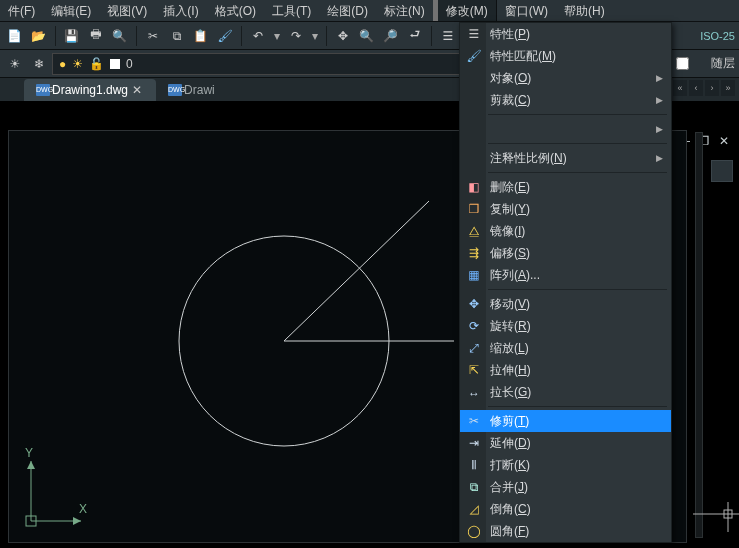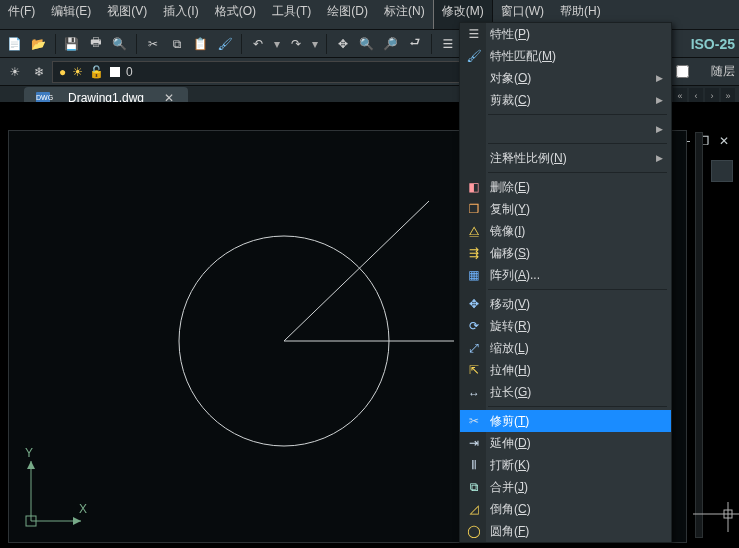--- a/index.html
+++ b/index.html
@@ -1,32 +1,32 @@
 <!DOCTYPE html>
 <html><head>
 <meta charset="utf-8">
 <style>
   * { margin:0; padding:0; box-sizing:border-box; font-family:"Microsoft YaHei",SimSun,Arial,sans-serif; user-select:none; }
   body { background:#000; width:739px; height:548px; overflow:hidden; color:#d0d0d0; font-size:12px; position:relative; }
 
   
-  .menubar { display:flex; height:30px; background:#2a3338; border-bottom:1px solid #0d1012; }
+  .menubar { display:flex; height:22px; background:#2a3338; border-bottom:1px solid #0d1012; }
   .menubar .mi { padding:3px 8px 0 8px; cursor:default; }
-  .menubar .mi.open { background:#1d2529; border-left:1px solid #737373; border-right:1px solid #0d1012; }
+  .menubar .mi.open { background:#1d2529; border-left:5px solid #737373; border-right:1px solid #0d1012; }
 
   
   .toolstrip { display:flex; align-items:center; height:28px; background:#2a3338; border-bottom:1px solid #0c0f10; padding:0 4px; gap:2px; }
   .tbtn { width:22px; height:22px; display:flex; align-items:center; justify-content:center; border:1px solid transparent; border-radius:2px; }
   .sep { width:1px; height:20px; background:#171c1e; margin:0 3px; }
   .layersel { flex:1; height:22px; background:#1b2226; border:1px solid #444; display:flex; align-items:center; padding:0 6px; gap:6px; }
   .drop { width:12px;height:22px;display:flex;align-items:center;justify-content:center;color:#aaa;}
-  .iso { margin-left:auto; color:#8cc; font-size:14px;font-weight:bold; }
+  .iso { margin-left:auto; color:#8cc; font-size:11px; }
 
   .tabstrip { height:24px; background:#222a2e; display:flex; align-items:flex-end; padding-left:24px; border-bottom:1px solid #000; position:relative; }
-  .tab { height:22px; display:flex; align-items:center; gap:18px; padding:0 12px; color:#9fa6a8; border-radius:4px 4px 0 0; }
+  .tab { height:22px; display:flex; align-items:center; gap:2px; padding:0 12px; color:#9fa6a8; border-radius:4px 4px 0 0; }
   .tab.act { background:#3a464c; color:#fff; }
   .tab .dwg-ico { width:14px;height:12px;background:#3e7bbf;display:inline-block;border-radius:1px;font-size:7px;line-height:12px;text-align:center;color:#fff; }
   .tab .close{ width:14px;text-align:center;color:#ccc;}
   .navarrows{position:absolute;right:4px;top:2px;display:flex;gap:2px;}
   .navarrows span{width:14px;height:16px;background:#1b2226;display:flex;align-items:center;justify-content:center;font-size:9px;color:#aaa;}
 
   
   .workspace { position:absolute; top:102px; left:0; right:0; bottom:0; background:#000; }
   .canvas { position:absolute; left:8px; top:28px; right:52px; bottom:5px; background:#070b0d; border:1px solid #2e3336; }
   .winbtns{position:absolute;right:8px;top:32px;display:flex;gap:6px;color:#c7cfd1;font-size:12px;}
@@ -139,20 +139,24 @@
   <div style="width:20px"></div>
   <input type="checkbox" style="accent-color: rgb(136, 136, 136);">
   <span style="margin-left:20px">随层</span>
 </div>
 
 <div class="tabstrip" id="tabstrip">
   <div class="tab act">
       <span class="dwg-ico">DWG</span>
       <span>Drawing1.dwg</span>
       <span class="close">✕</span>
+    </div>
+    <div class="tab">
+      <span class="dwg-ico">DWG</span>
+      <span>Drawi</span>
     </div>
     <div class="navarrows">
     <span>«</span>
     <span>‹</span>
     <span>›</span>
     <span>»</span>
   </div>
 </div>
 
 <div class="workspace">

